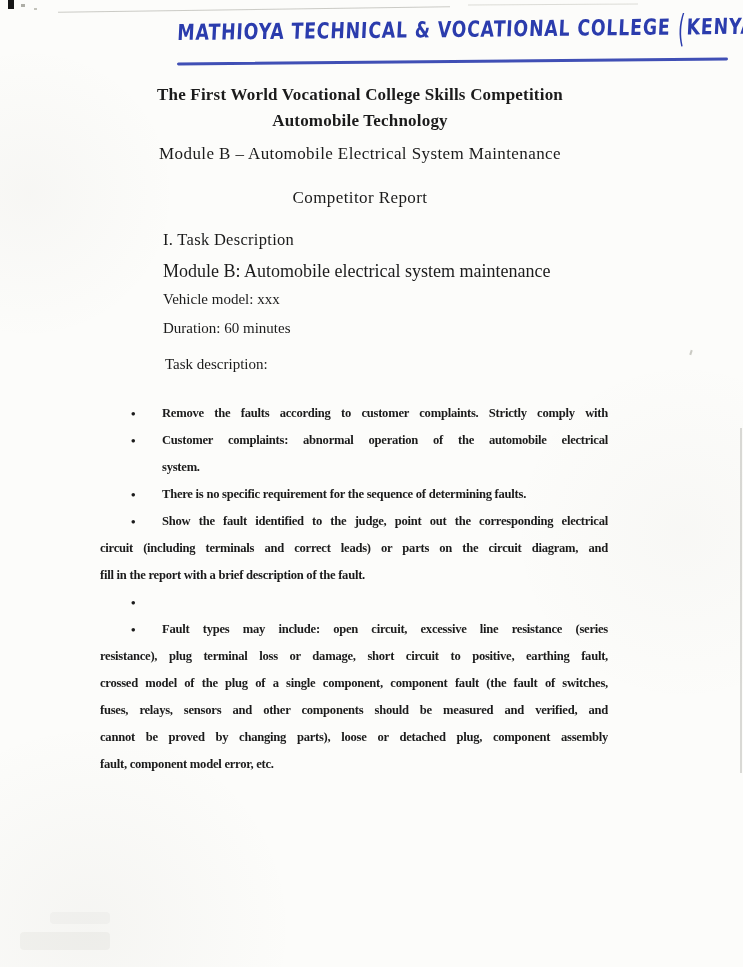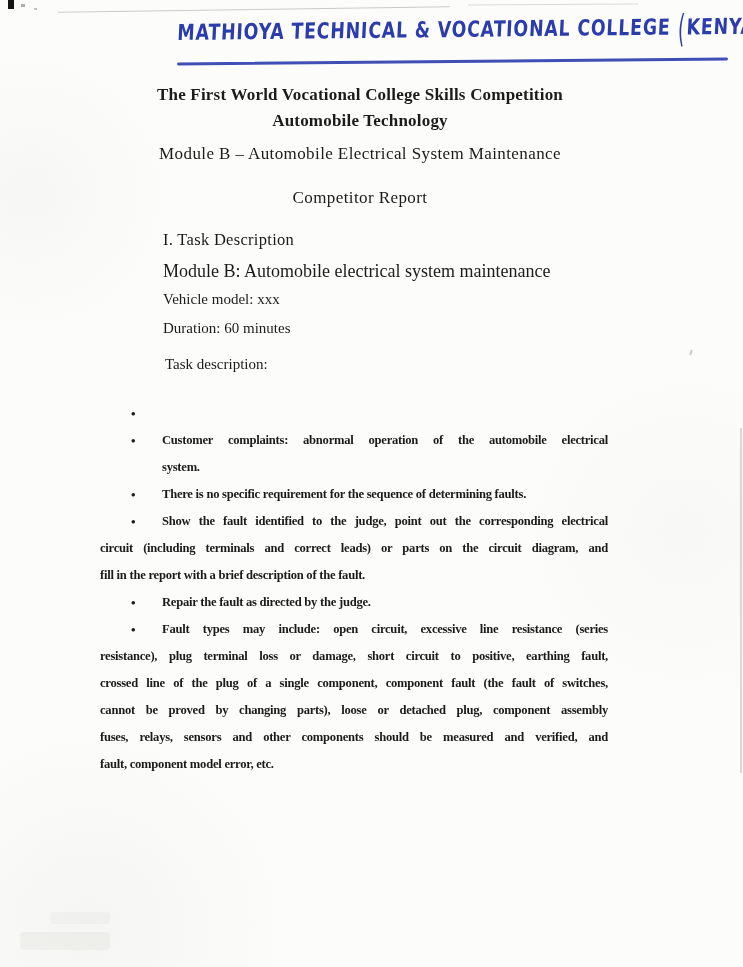--- a/index.html
+++ b/index.html
@@ -114,29 +114,29 @@
   <div class="center-block h-reg t3">Module B – Automobile Electrical System Maintenance</div>
   <div class="center-block h-reg t4">Competitor Report</div>
 
   <div class="left-line sec-head">I. Task Description</div>
   <div class="left-line intro1">Module B: Automobile electrical system maintenance</div>
   <div class="left-line intro2">Vehicle model: xxx</div>
   <div class="left-line intro3">Duration: 60 minutes</div>
   <div class="left-line intro4">Task description:</div>
 
   <div class="doc-body">
-    <div class="line bullet-line jst"><span class="bullet-glyph">•</span></div>
+    <div class="line bullet-line jst"><span class="bullet-glyph">•</span><span>Remove the faults according to customer complaints. Strictly comply with</span></div>
     <div class="line bullet-line jst"><span class="bullet-glyph">•</span><span>Customer complaints: abnormal operation of the automobile electrical</span></div>
     <div class="line hang"><span>system.</span></div>
     <div class="line bullet-line"><span class="bullet-glyph">•</span><span>There is no specific requirement for the sequence of determining faults.</span></div>
     <div class="line bullet-line jst"><span class="bullet-glyph">•</span><span>Show the fault identified to the judge, point out the corresponding electrical</span></div>
     <div class="line jst"><span>circuit (including terminals and correct leads) or parts on the circuit diagram, and</span></div>
     <div class="line"><span>fill in the report with a brief description of the fault.</span></div>
-    <div class="line bullet-line"><span class="bullet-glyph">•</span><span>Repair the fault as directed by the judge.</span></div>
+    <div class="line bullet-line"><span class="bullet-glyph">•</span></div>
     <div class="line bullet-line jst"><span class="bullet-glyph">•</span><span>Fault types may include: open circuit, excessive line resistance (series</span></div>
     <div class="line jst"><span>resistance), plug terminal loss or damage, short circuit to positive, earthing fault,</span></div>
-    <div class="line jst"><span>crossed line of the plug of a single component, component fault (the fault of switches,</span></div>
+    <div class="line jst"><span>crossed model of the plug of a single component, component fault (the fault of switches,</span></div>
+    <div class="line jst"><span>fuses, relays, sensors and other components should be measured and verified, and</span></div>
     <div class="line jst"><span>cannot be proved by changing parts), loose or detached plug, component assembly</span></div>
-    <div class="line jst"><span>fuses, relays, sensors and other components should be measured and verified, and</span></div>
     <div class="line"><span>fault, component model error, etc.</span></div>
   </div>
 
 </div>
 
 </body></html>

